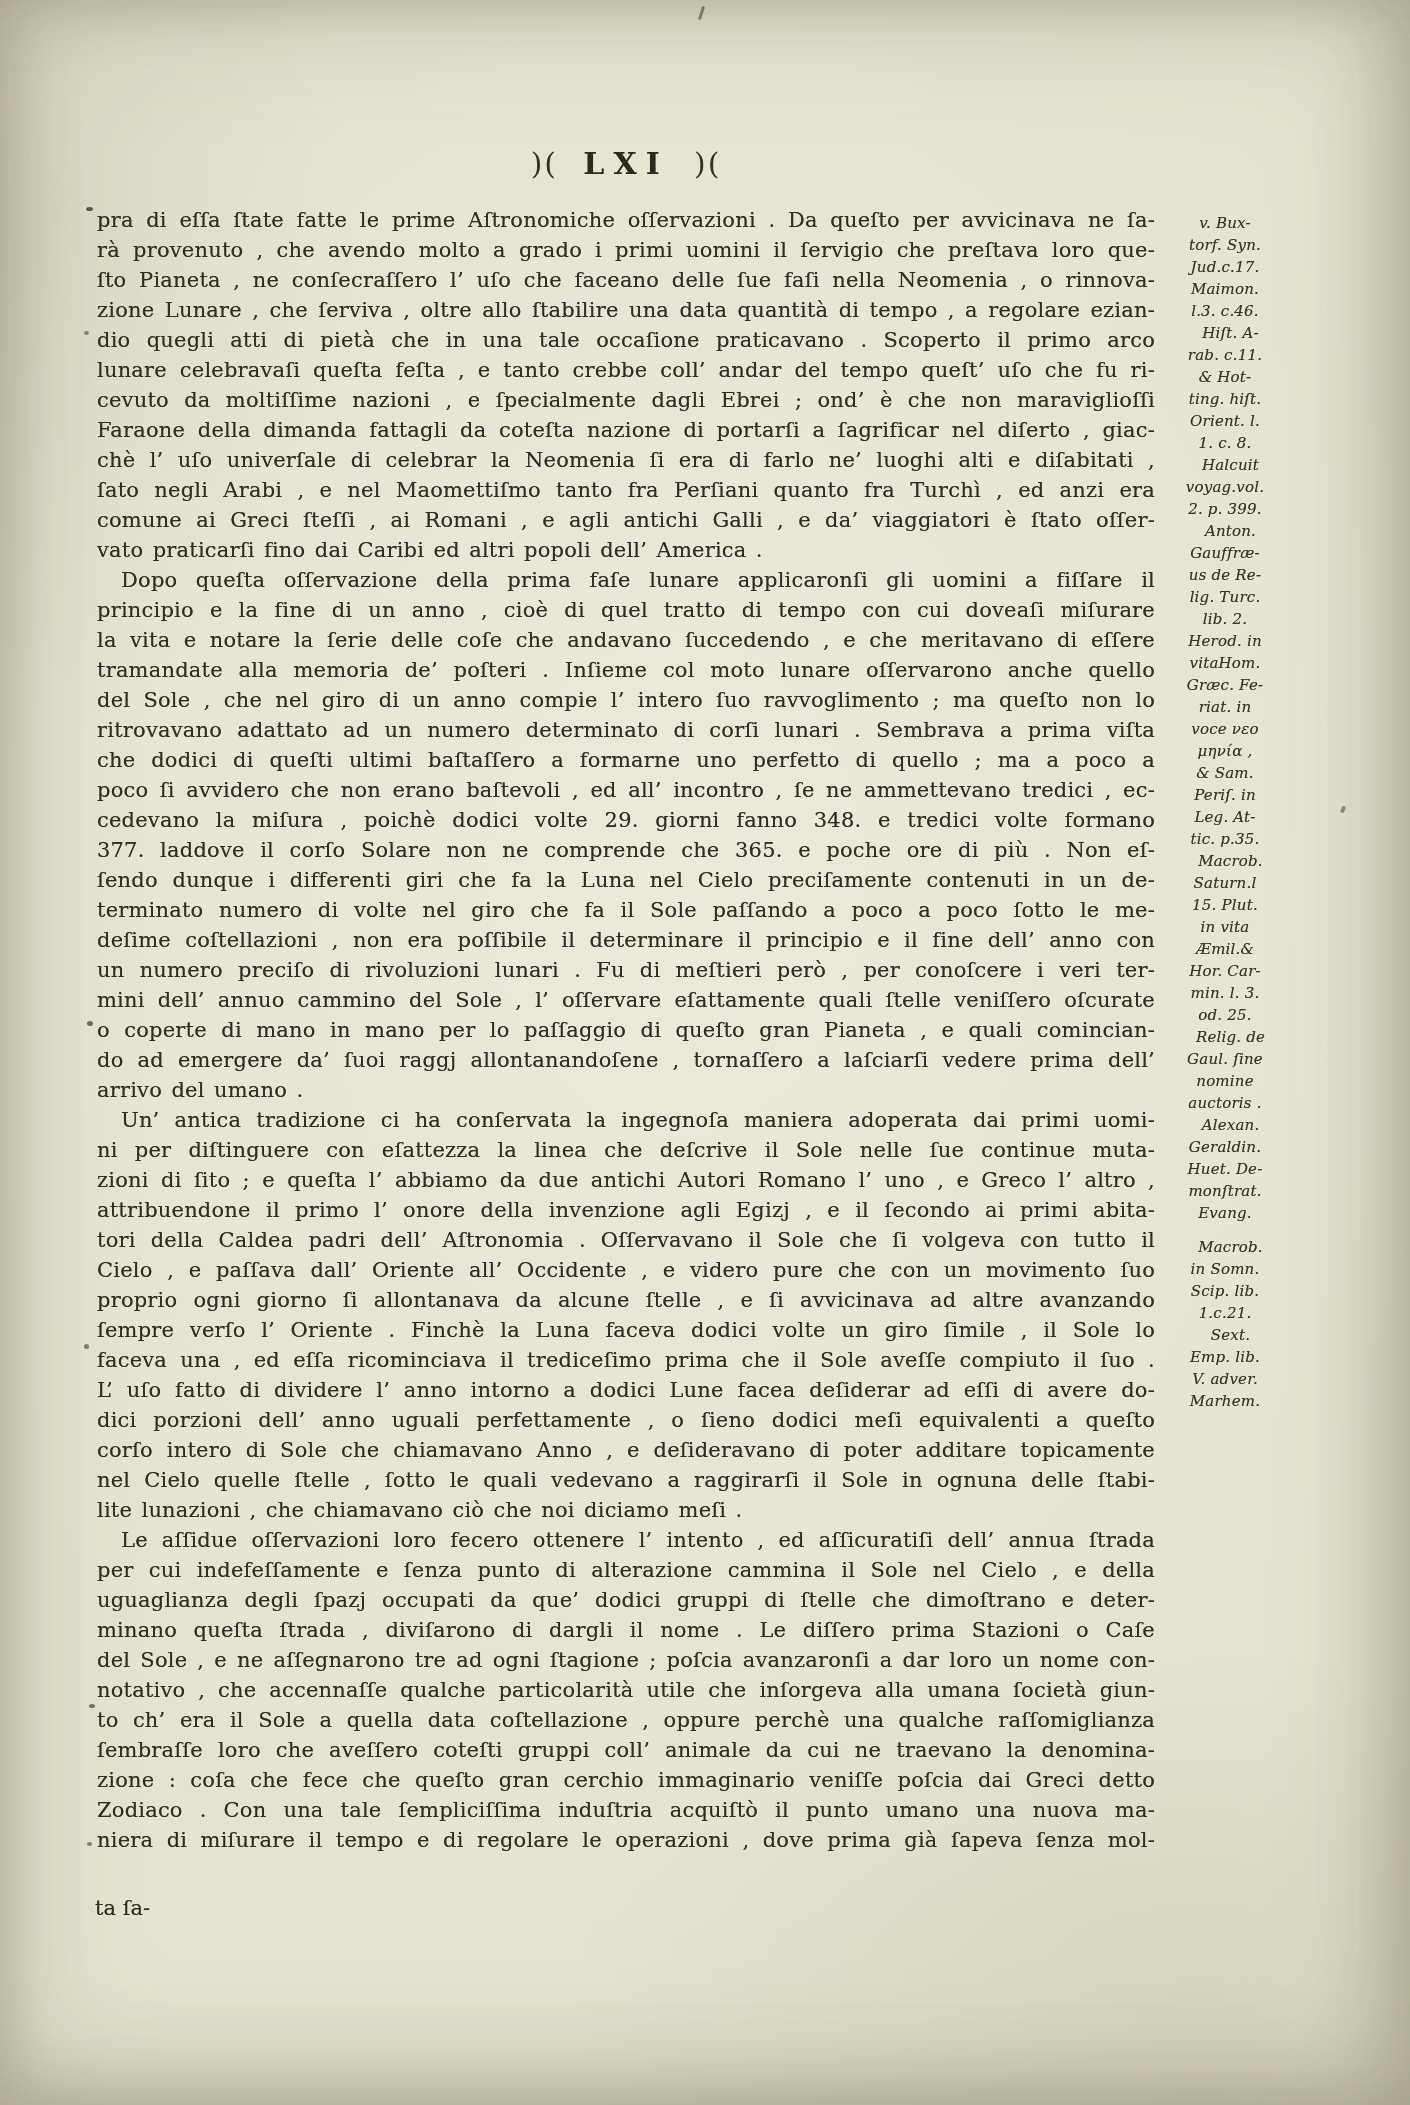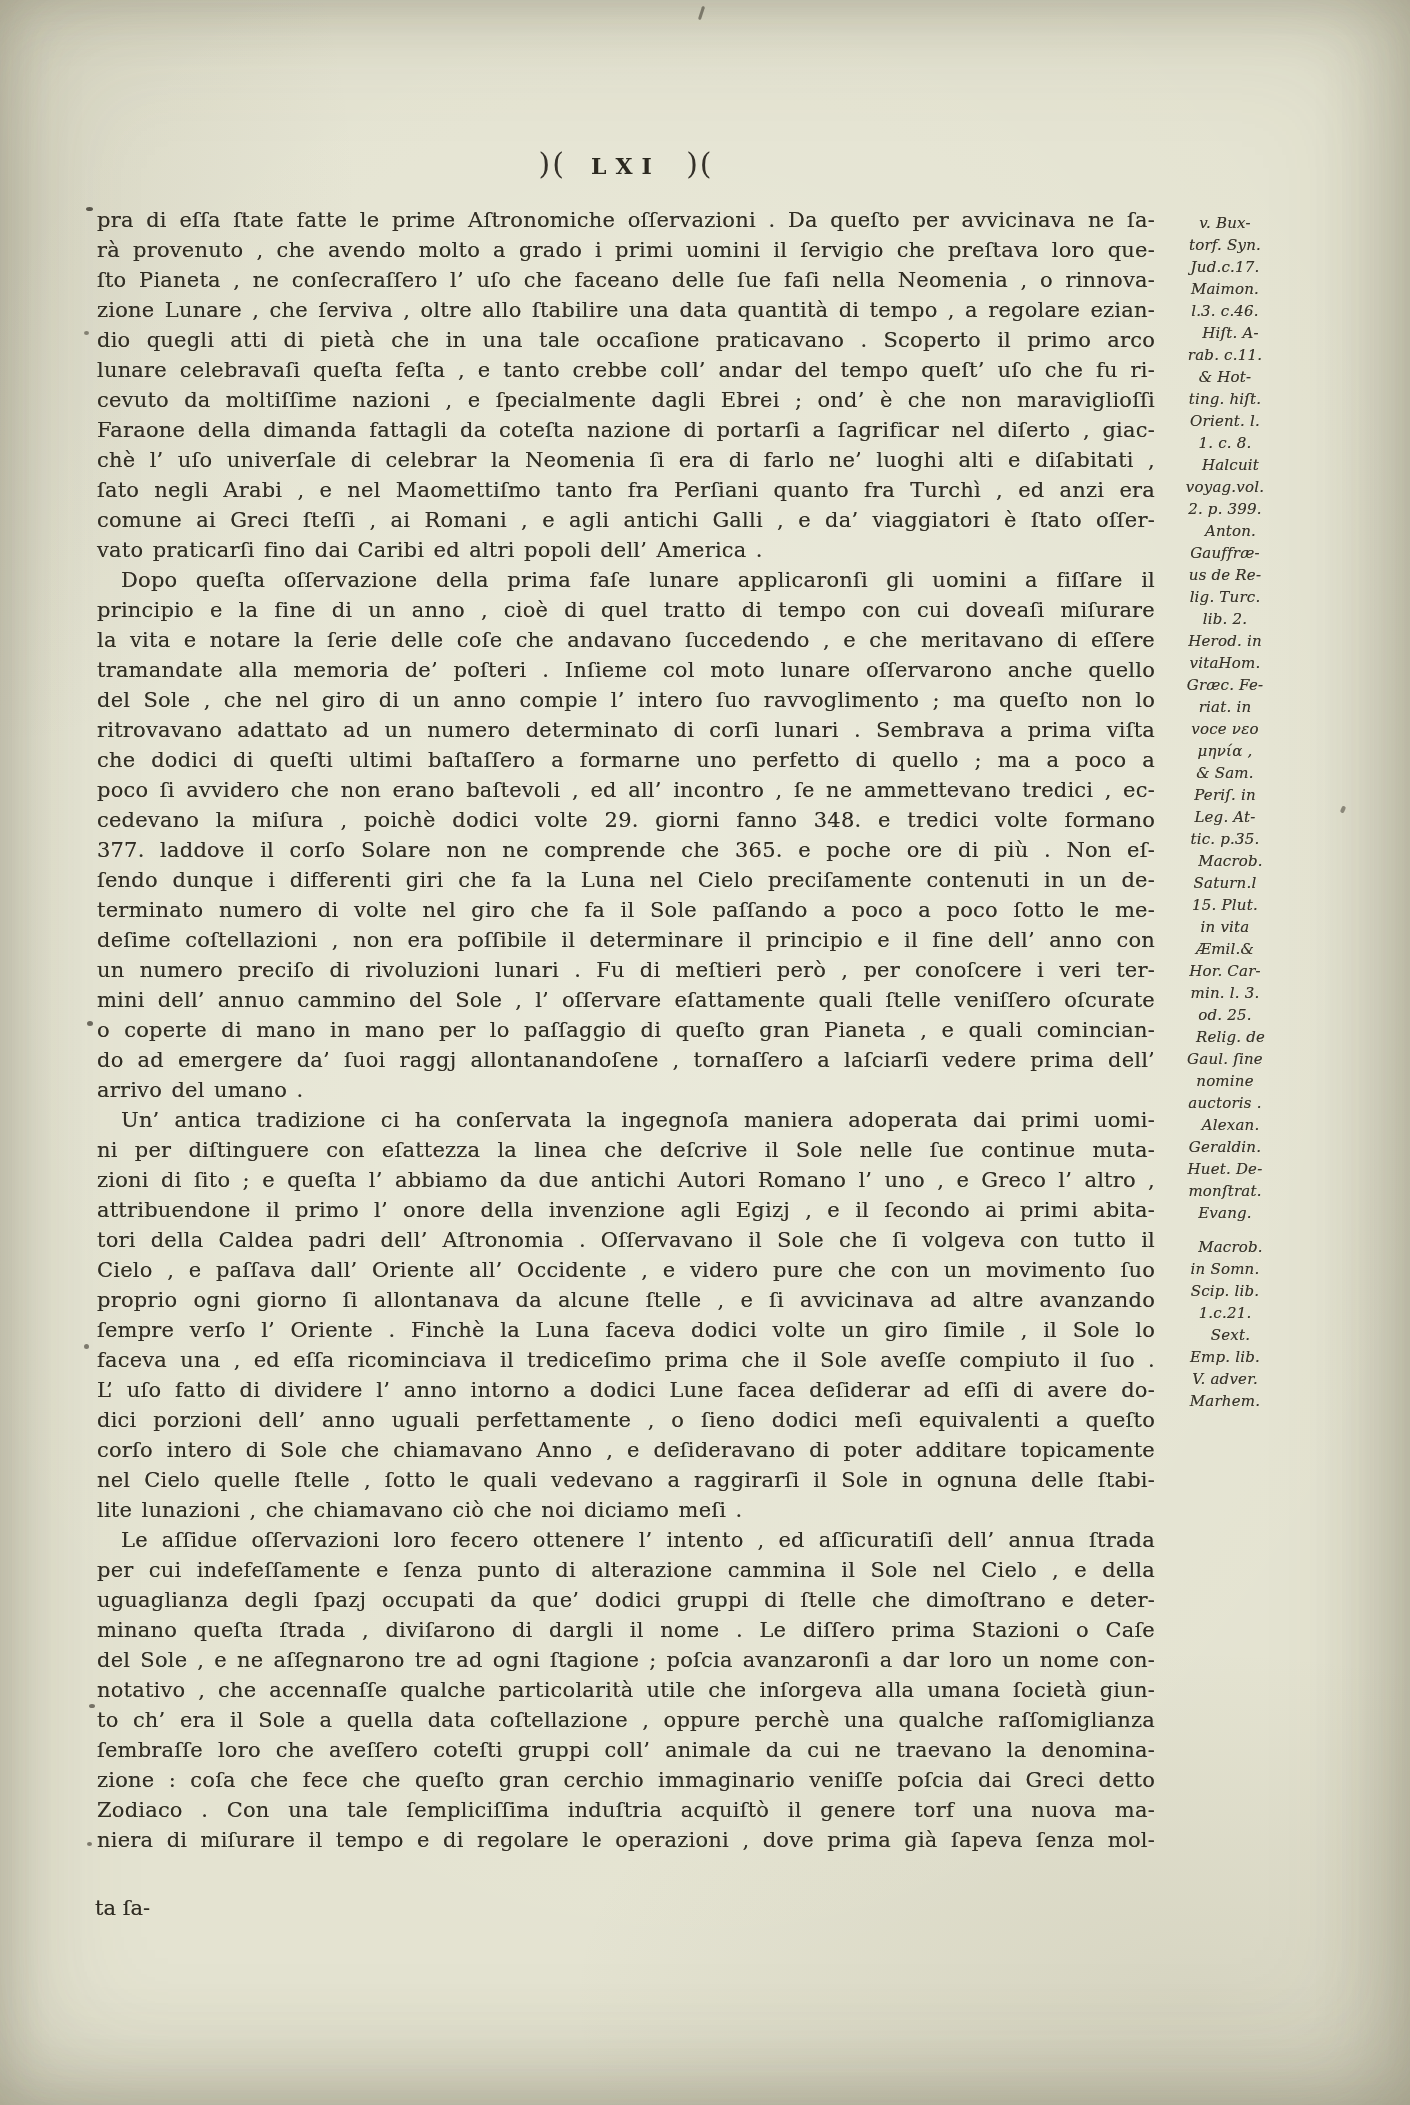--- a/index.html
+++ b/index.html
@@ -19,21 +19,21 @@
     overflow:hidden;
     font-family:"DejaVu Serif", serif;
     color:#312d24;
   }
   .header{
     position:absolute; left:95px; top:146px; width:1062px;
     text-align:center; font-size:29px; color:#2c2920;
     letter-spacing:2px; white-space:nowrap;
   }
   .header .mark{ font-size:30px; padding:0 14px; color:#35312a;}
-  .header .pgnum{ letter-spacing:9px; font-weight:bold; font-size:22px;}
+  .header .pgnum{ letter-spacing:9px; font-weight:bold; font-size:30px;}
   .bodytext{
     position:absolute; left:97px; top:205px; width:1058px;
     font-size:21px; line-height:30px; word-spacing:2.5px; letter-spacing:.2px;
     text-shadow:0 0 .5px rgba(45,40,30,.55);
   }
   .line{ text-align:justify; text-align-last:justify; white-space:normal; height:30px; overflow:visible;}
   .line.noj{ text-align:left; text-align-last:left;}
   .line.indent{ padding-left:24px;}
   .catchrow{
     position:absolute; left:95px; top:1893px; width:1047px;
@@ -126,21 +126,21 @@
       <div class="line noj">lite lunazioni , che chiamavano ciò che noi diciamo meſi .</div>
       <div class="line indent">Le aſſidue oſſervazioni loro fecero ottenere l’ intento , ed aſſicuratiſi dell’ annua ſtrada</div>
       <div class="line">per cui indefeſſamente e ſenza punto di alterazione cammina il Sole nel Cielo , e della</div>
       <div class="line">uguaglianza degli ſpazj occupati da que’ dodici gruppi di ſtelle che dimoſtrano e deter-</div>
       <div class="line">minano queſta ſtrada , diviſarono di dargli il nome . Le diſſero prima Stazioni o Caſe</div>
       <div class="line">del Sole , e ne aſſegnarono tre ad ogni ſtagione ; poſcia avanzaronſi a dar loro un nome con-</div>
       <div class="line">notativo , che accennaſſe qualche particolarità utile che inſorgeva alla umana ſocietà giun-</div>
       <div class="line">to ch’ era il Sole a quella data coſtellazione , oppure perchè una qualche raſſomiglianza</div>
       <div class="line">ſembraſſe loro che aveſſero coteſti gruppi coll’ animale da cui ne traevano la denomina-</div>
       <div class="line">zione : coſa che fece che queſto gran cerchio immaginario veniſſe poſcia dai Greci detto</div>
-      <div class="line">Zodiaco .   Con una tale ſempliciſſima induſtria acquiſtò il genere torf una nuova ma-</div>
+      <div class="line">Zodiaco .   Con una tale ſempliciſſima induſtria acquiſtò il punto umano una nuova ma-</div>
       <div class="line">niera di miſurare il tempo e di regolare le operazioni , dove prima già ſapeva ſenza mol-</div>
     </div>
 
   <div class="catchrow">
     <span>ta ſa-</span>
   </div>
 
   <div class="marginnotes">
       <div class="mline">v. Bux-</div>
       <div class="mline">torf. Syn.</div>

